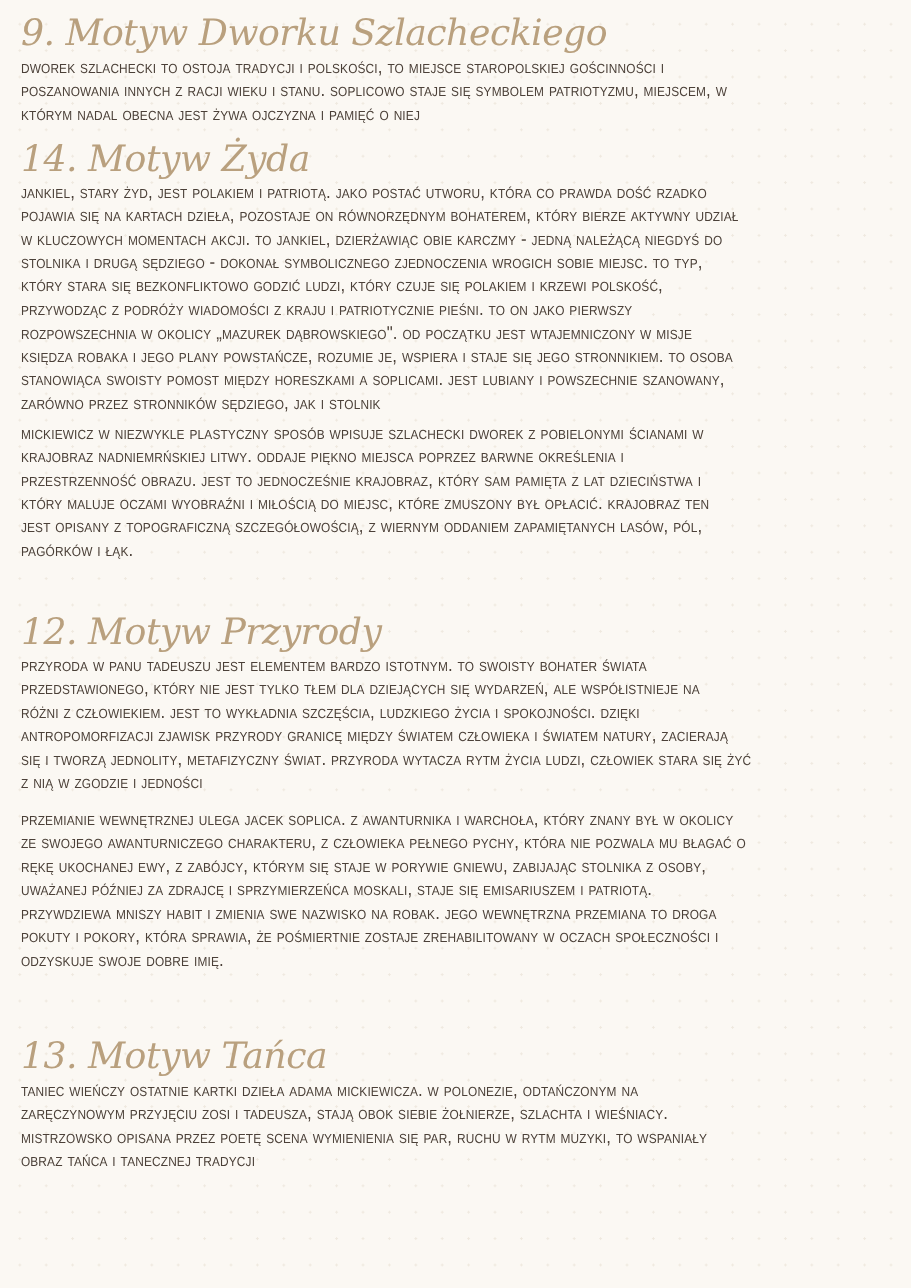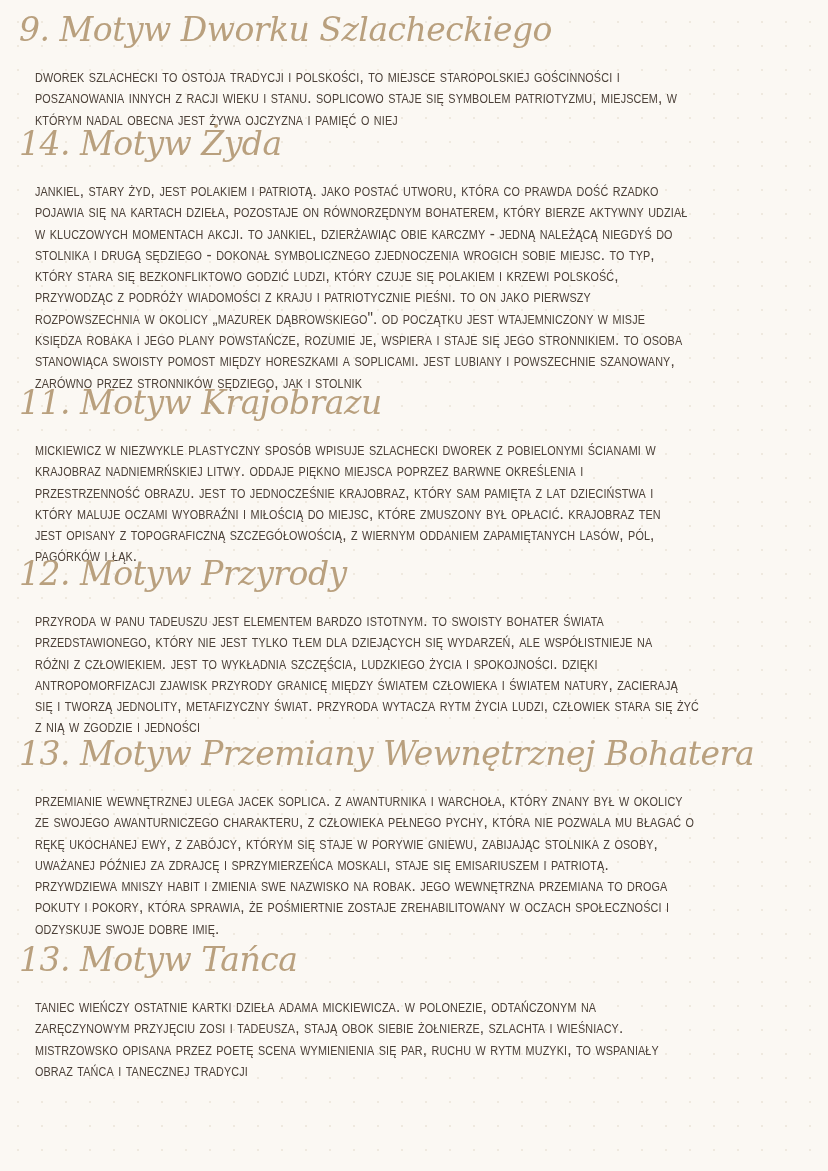--- a/index.html
+++ b/index.html
@@ -20,21 +20,21 @@
     font-family: "DejaVu Serif", serif;
     font-style: italic;
     color: #b9a07e;
     font-size: 33px;
     line-height: 40px;
     letter-spacing: -0.5px;
     margin: 0;
     white-space: nowrap;
     font-weight: normal;
   }
-  .body-lines { margin: 16px; }
+  .body-lines { margin: 0; }
   .line {
     display: block;
     font-family: "Liberation Sans Narrow", "Liberation Sans", sans-serif;
     font-variant: small-caps;
     text-transform: lowercase;
     color: #4b4038;
     font-size: 17px;
     line-height: 21.3px;
     letter-spacing: 0.15px;
     white-space: nowrap;
@@ -66,21 +66,20 @@
       <span class="line">który stara się bezkonfliktowo godzić ludzi, który czuje się Polakiem i krzewi polskość,</span>
       <span class="line">przywodząc z podróży wiadomości z kraju i patriotycznie pieśni. To  on jako pierwszy</span>
       <span class="line">rozpowszechnia w okolicy „Mazurek Dąbrowskiego". Od początku jest wtajemniczony w misje</span>
       <span class="line">księdza Robaka i jego plany powstańcze, rozumie je, wspiera i staje się jego stronnikiem. To osoba</span>
       <span class="line">stanowiąca swoisty pomost między Horeszkami a Soplicami. Jest lubiany i powszechnie szanowany,</span>
       <span class="line">zarówno przez stronników sędziego, jak i Stolnik</span>
     </div>
   </section>
 
   <section class="section" style="top:383px;">
-    <h2 class="heading">11. Motyw Krajobrazu</h2>
     <div class="body-lines">
       <span class="line">Mickiewicz w niezwykle plastyczny sposób wpisuje szlachecki dworek z pobielonymi  ścianami w</span>
       <span class="line">krajobraz nadniemrńskiej Litwy. Oddaje piękno miejsca poprzez barwne określenia i</span>
       <span class="line">przestrzenność obrazu. Jest to jednocześnie krajobraz, który sam pamięta z lat dzieciństwa i</span>
       <span class="line">który maluje oczami wyobraźni i miłością do miejsc, które zmuszony był  opłacić. Krajobraz ten</span>
       <span class="line">jest opisany z topograficzną szczegółowością, z wiernym oddaniem zapamiętanych lasów, pól,</span>
       <span class="line">pagórków i łąk.</span>
     </div>
   </section>
 
@@ -90,21 +89,20 @@
       <span class="line">przyroda w Panu Tadeuszu jest elementem bardzo istotnym. To swoisty bohater świata</span>
       <span class="line">przedstawionego, który nie jest tylko tłem dla dziejących się wydarzeń, ale  współistnieje  na</span>
       <span class="line">różni z człowiekiem. Jest to wykładnia szczęścia, ludzkiego życia i spokojności. Dzięki</span>
       <span class="line">antropomorfizacji zjawisk przyrody granicę między światem człowieka i światem natury, zacierają</span>
       <span class="line">się i tworzą jednolity, metafizyczny świat. Przyroda wytacza rytm życia ludzi, człowiek stara się żyć</span>
       <span class="line">z nią w zgodzie i jedności</span>
     </div>
   </section>
 
   <section class="section" style="top:734px;">
-    <h2 class="heading" style="margin-bottom:12px;">13. Motyw Przemiany Wewnętrznej Bohatera</h2>
     <div class="body-lines">
       <span class="line">przemianie wewnętrznej ulega Jacek Soplica. Z awanturnika i warchoła, który znany był w okolicy</span>
       <span class="line">ze swojego awanturniczego charakteru, z człowieka pełnego pychy, która nie pozwala mu błagać o</span>
       <span class="line">rękę ukochanej Ewy, z zabójcy, którym się staje w porywie gniewu, zabijając Stolnika z osoby,</span>
       <span class="line">uważanej później za zdrajcę i sprzymierzeńca Moskali, staje się emisariuszem i patriotą.</span>
       <span class="line">Przywdziewa mniszy habit i zmienia swe nazwisko na Robak. Jego wewnętrzna przemiana to droga</span>
       <span class="line">pokuty i pokory, która sprawia, że pośmiertnie zostaje zrehabilitowany w oczach społeczności i</span>
       <span class="line">odzyskuje swoje dobre imię.</span>
     </div>
   </section>

